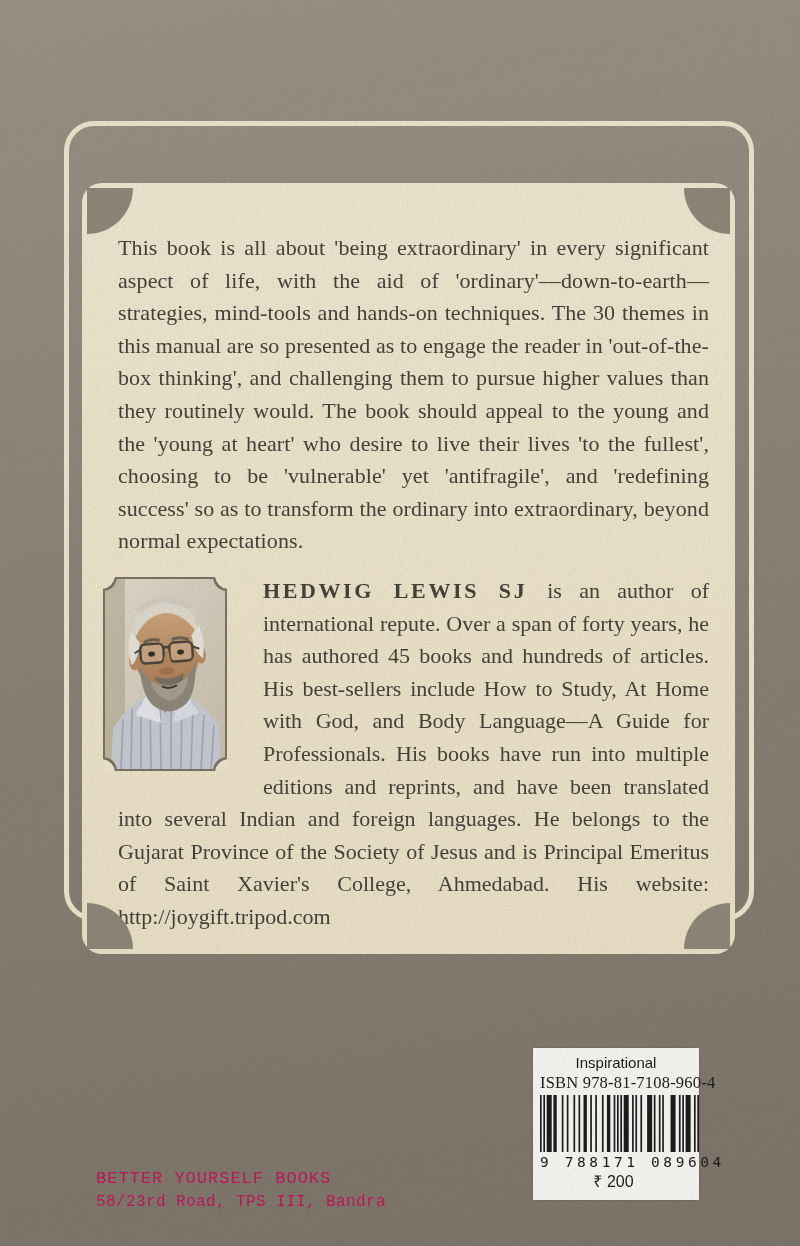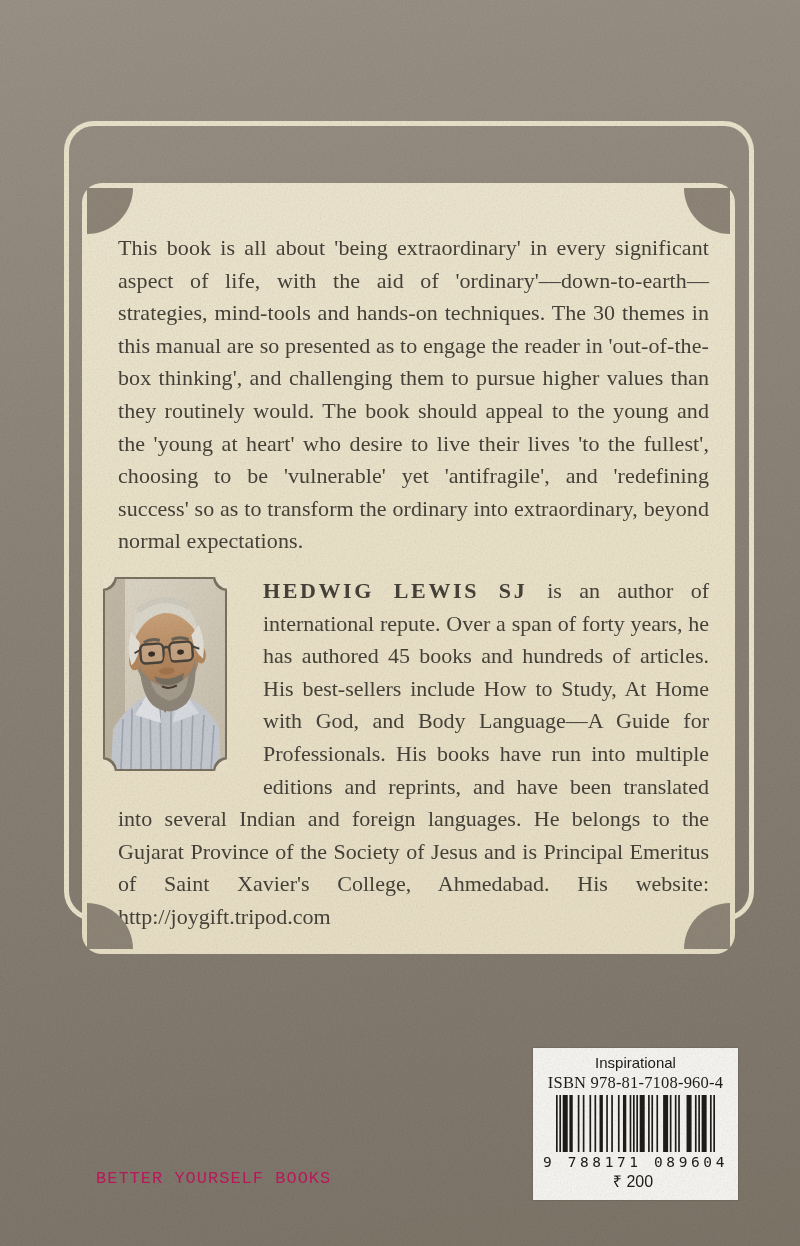--- a/index.html
+++ b/index.html
@@ -52,21 +52,21 @@
   .seg-roman{font-style:normal;}
 
   .publisher{
     position:absolute;left:96px;top:1168px;z-index:10;
     font-family:Liberation Mono, monospace;color:#be185d;
     font-size:16px;line-height:22.5px;letter-spacing:.4px;
   }
   .publisher .pub-name{font-size:17px;letter-spacing:1px;}
 
   .barcode-label{
-    position:absolute;left:533px;top:1048px;width:205px;height:152px;z-index:10;
+    position:absolute;left:533px;top:1048px;width:166px;height:152px;z-index:10;
     background:#f7f6f2;box-shadow:0 0 2px rgba(0,0,0,.25);
     box-sizing:border-box;padding:5px 7px 4px 7px;text-align:center;color:#1d1c1a;
   }
   .bc-category{font-family:"Liberation Sans",sans-serif;font-size:15px;line-height:19px;}
   .bc-isbn{font-family:"Liberation Serif",serif;font-size:16.5px;line-height:21px;
     letter-spacing:.2px;white-space:nowrap;}
   .bc-bars{display:block;width:159px;height:57px;margin:2px auto 0 auto;}
   .bc-digits{font-family:"DejaVu Sans Mono",monospace;font-size:14.5px;line-height:19px;
     letter-spacing:3.6px;white-space:nowrap;margin-top:1px;}
   .bc-price{font-family:"Liberation Sans",sans-serif;font-size:16px;line-height:20px;
@@ -162,20 +162,21 @@
       <div class="pc tr"></div>
       <div class="pc bl"></div>
       <div class="pc br"></div>
     </div>
     <p class="bio-text" style="margin:0;display:inline;"><span class="seg-name">HEDWIG LEWIS SJ </span><span class="seg-italic">is an author of international repute. Over a span of forty years, he has authored 45 books and hundreds of articles. His best-sellers include </span><span class="seg-roman">How to Study, At Home with God, </span><span class="seg-italic">and </span><span class="seg-roman">Body Language—A Guide for Professionals. </span><span class="seg-italic">His books have run into multiple editions and reprints, and have been translated into several Indian and foreign languages. He belongs to the Gujarat Province of the Society of Jesus and is Principal Emeritus of Saint Xavier's College, Ahmedabad. His website: http://joygift.tripod.com</span></p>
   </div>
 </div>
 
 <div class="publisher">
   <div class="pub-name">BETTER YOURSELF BOOKS</div>
+  <div>58/23rd Road, TPS III, Bandra</div>
 </div>
 
 <div class="barcode-label">
   <div class="bc-category">Inspirational</div>
   <div class="bc-isbn">ISBN 978-81-7108-960-4</div>
   <svg class="bc-bars" id="bc-bars" viewBox="0 0 95 10" preserveAspectRatio="none">
       <rect x="0" y="0" width="1" height="10" fill="#1d1c1a"></rect>
       <rect x="2" y="0" width="1" height="10" fill="#1d1c1a"></rect>
       <rect x="4" y="0" width="3" height="10" fill="#1d1c1a"></rect>
       <rect x="8" y="0" width="2" height="10" fill="#1d1c1a"></rect>

